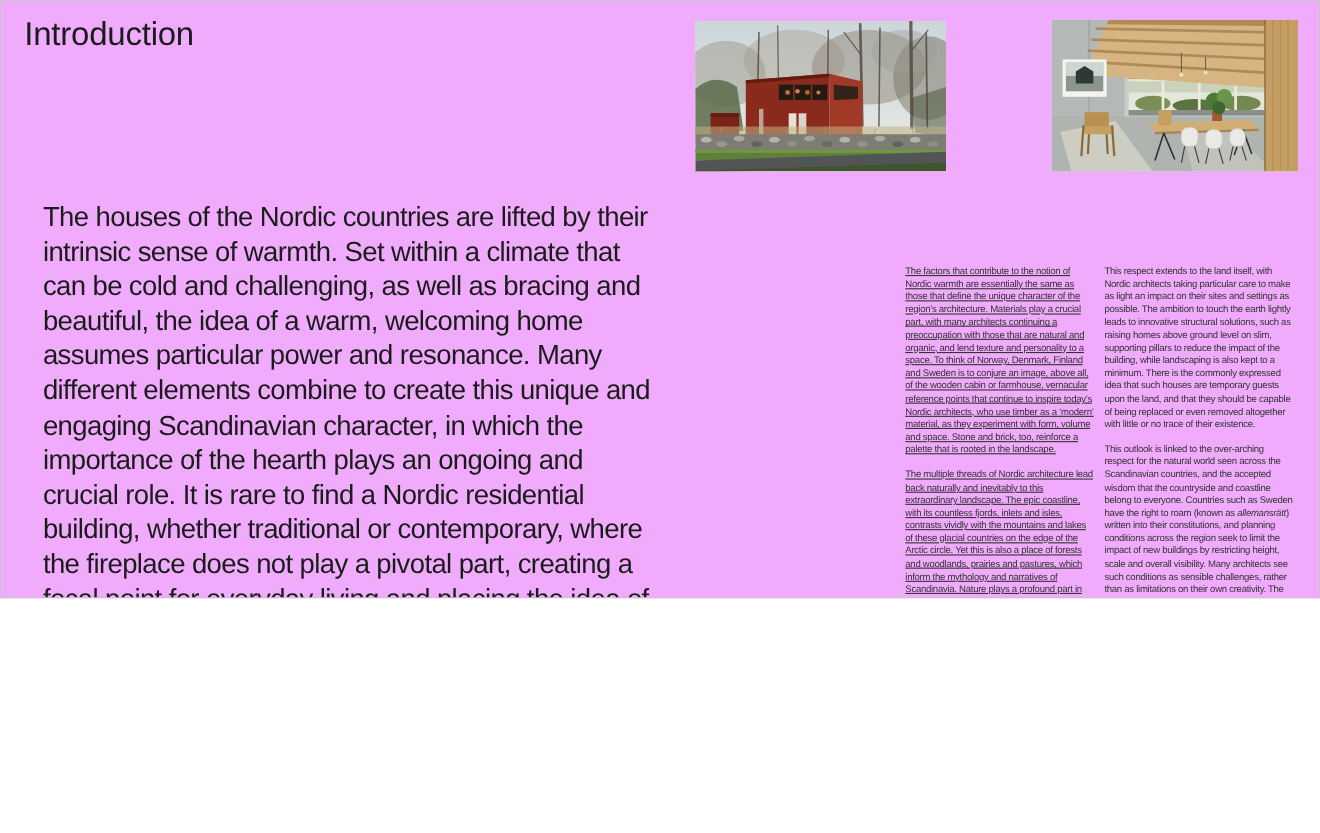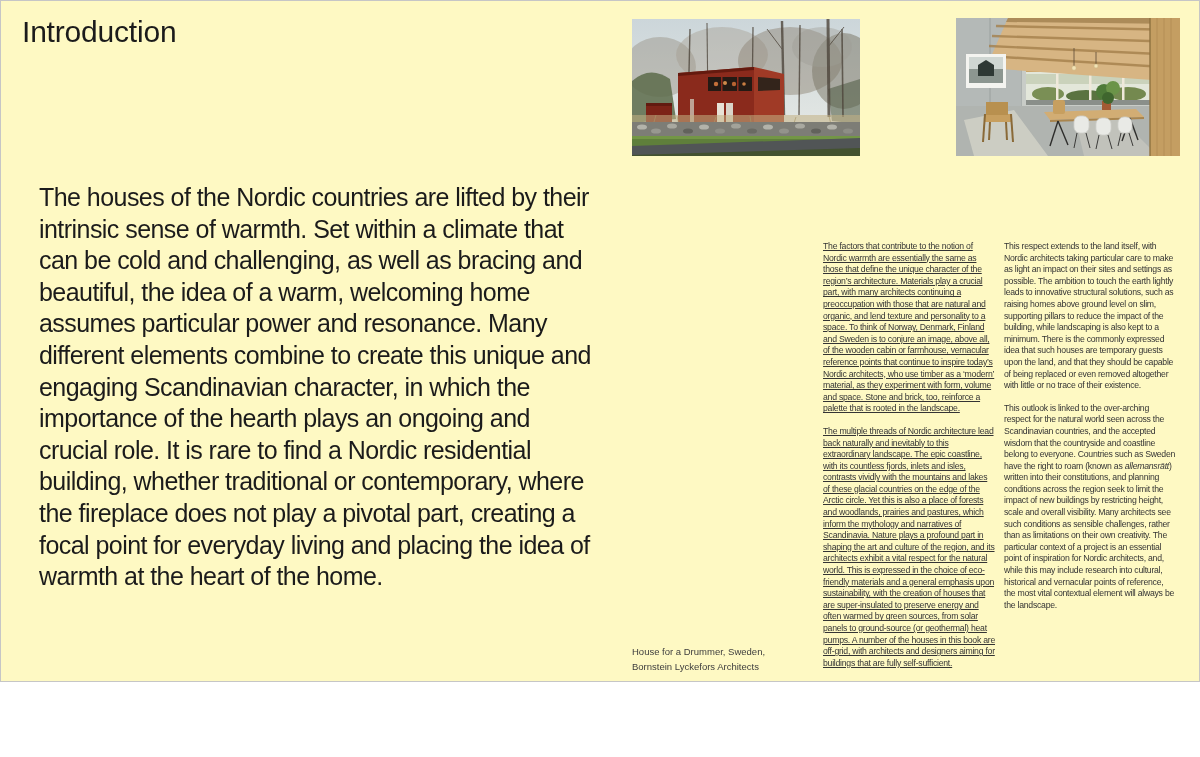--- a/index.html
+++ b/index.html
@@ -1,19 +1,19 @@
 <!DOCTYPE html>
 <html><head>
 <meta charset="utf-8">
 <style>
   html,body{margin:0;padding:0;background:#ffffff;}
   .canvas{
     position:relative;
-    width:1200px;height:682px;
-    background:#fef9c3;
+    width:1200px;height:544px;
+    background:#f0abfc;
     border:1px solid #c6c6c6;
     box-sizing:border-box;
     overflow:hidden;
     font-family:"Liberation Sans","DejaVu Sans",sans-serif;
     color:#1c1c1c;
   }
   .page{position:absolute;top:0;height:100%;}
   .page-left{left:0;width:600px;}
   .page-right{left:600px;width:600px;}
 

